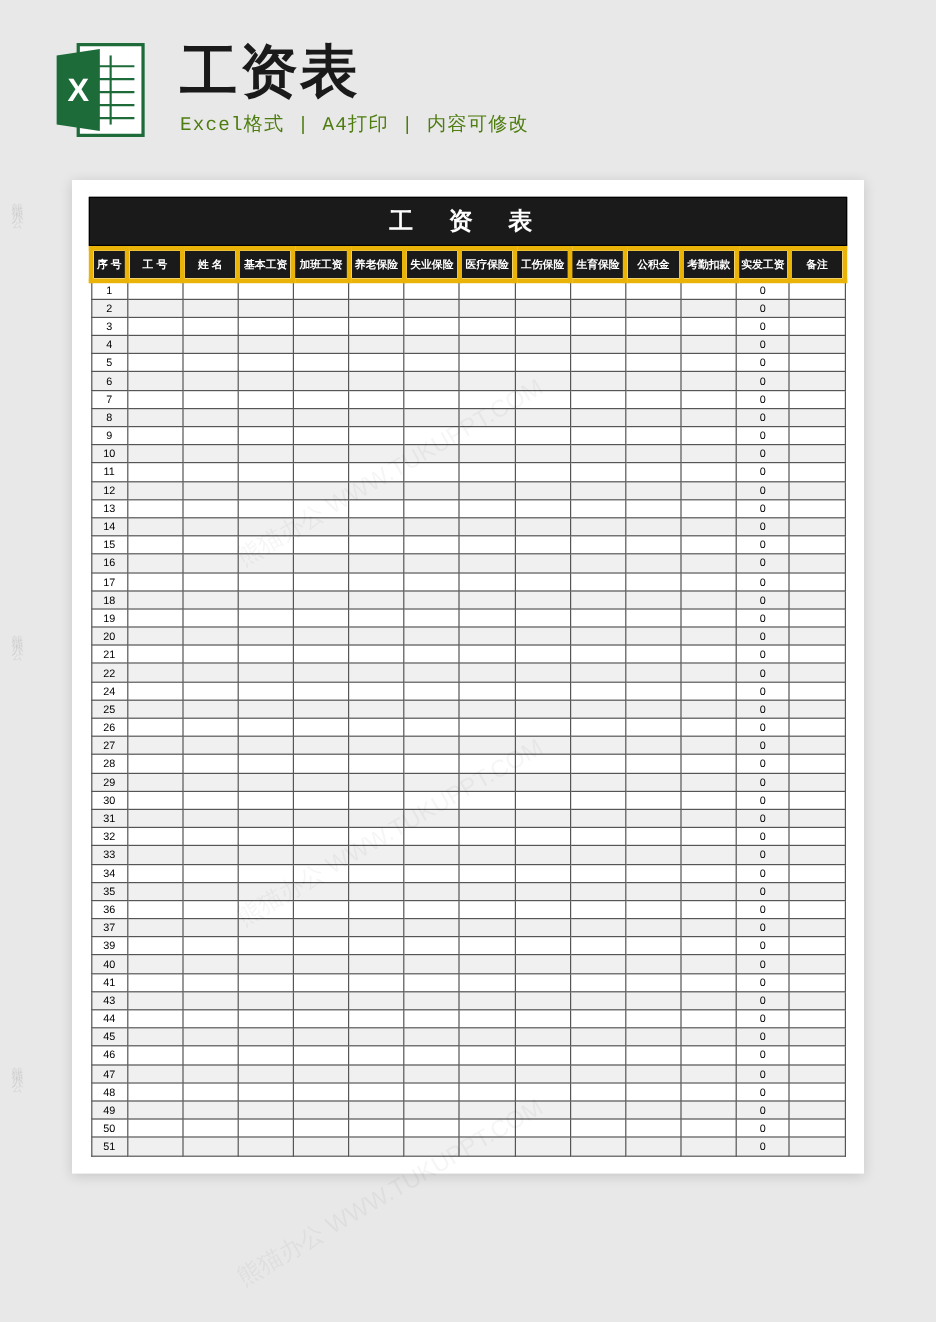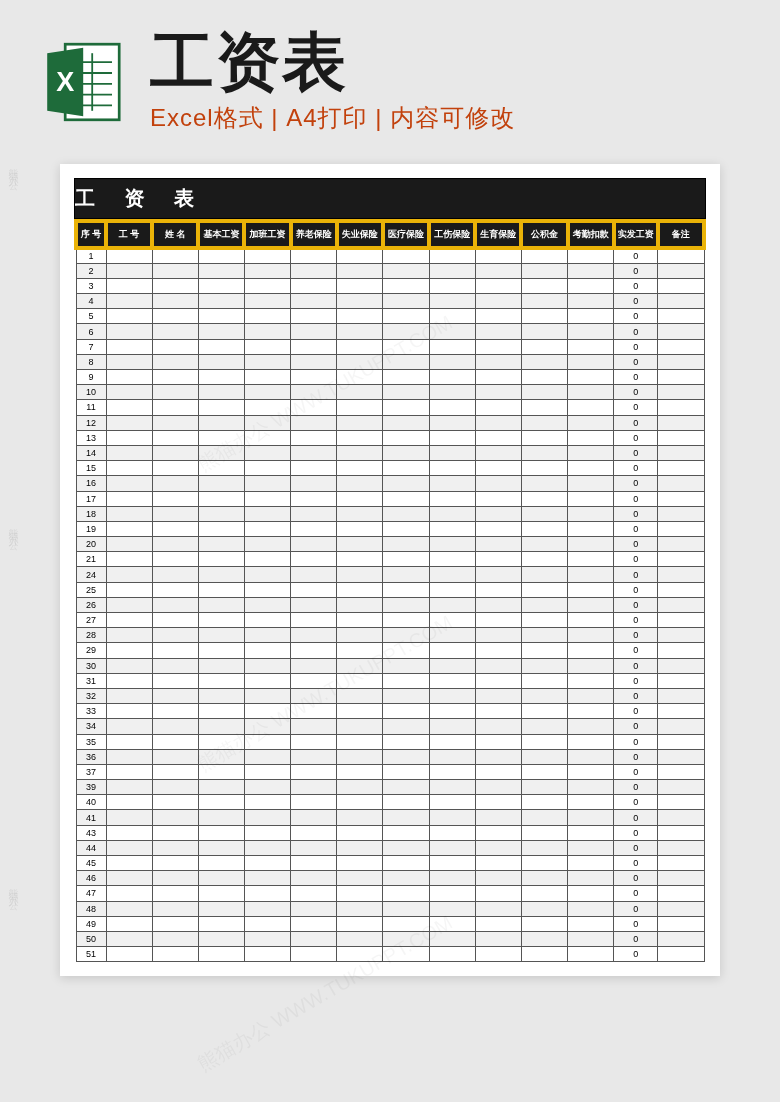--- a/index.html
+++ b/index.html
@@ -19,42 +19,44 @@
   }
   .excel-icon {
     width: 90px;
     height: 90px;
     position: relative;
     flex-shrink: 0;
   }
   .excel-icon svg { width: 100%; height: 100%; }
   .header-text { flex: 1; }
   .header-title {
-    font-size: 64px;
+    font-size: 48px;
     font-weight: 900;
     color: #1a1a1a;
     letter-spacing: 2px;
     line-height: 1;
     margin-bottom: 8px;
   }
   .header-subtitle {
-    font-size: 24px;
-    color: #c2410c;
+    font-size: 16px;
+    color: #4d7c0f;
     font-weight: 500;
     letter-spacing: 1px;
+    font-family: Liberation Mono, monospace;
   }
   .sheet-wrapper {
     margin: 10px 60px 40px 60px;
     background: #fff;
     box-shadow: 0 2px 10px rgba(0,0,0,0.15);
     padding: 14px;
   }
   .sheet-title-bar {
     background: #1a1a1a;
     color: #fff;
+    text-align: center;
     font-size: 20px;
     font-weight: bold;
     letter-spacing: 12px;
     padding: 6px 0;
     border: 1px solid #000;
   }
   table {
     width: 100%;
     border-collapse: collapse;
     table-layout: fixed;
@@ -489,20 +491,36 @@
           <td></td>
           <td></td>
           <td></td>
           <td></td>
           <td></td>
           <td></td>
           <td>0</td>
           <td></td>
         </tr>
         <tr>
+          <td>22</td>
+          <td></td>
+          <td></td>
+          <td></td>
+          <td></td>
+          <td></td>
+          <td></td>
+          <td></td>
+          <td></td>
+          <td></td>
+          <td></td>
+          <td></td>
+          <td>0</td>
+          <td></td>
+        </tr>
+        <tr>
           <td>24</td>
           <td></td>
           <td></td>
           <td></td>
           <td></td>
           <td></td>
           <td></td>
           <td></td>
           <td></td>
           <td></td>

